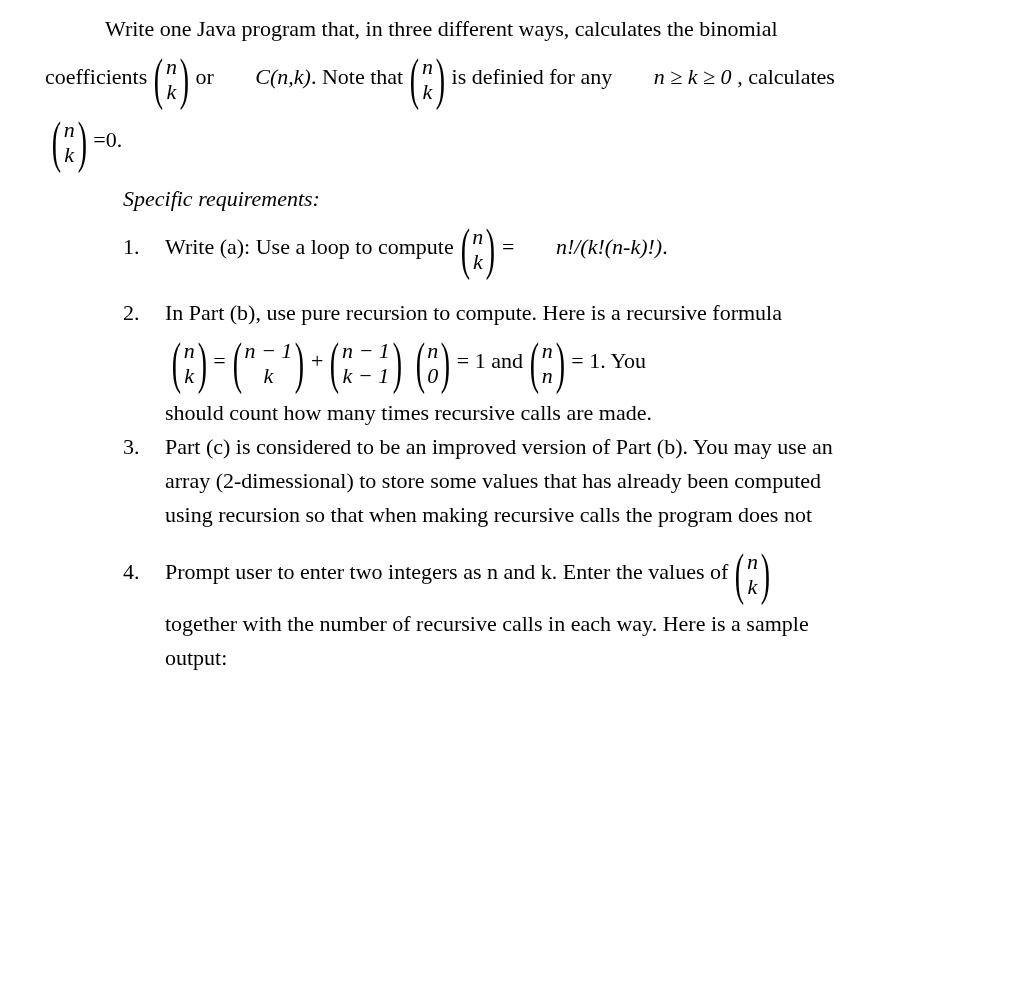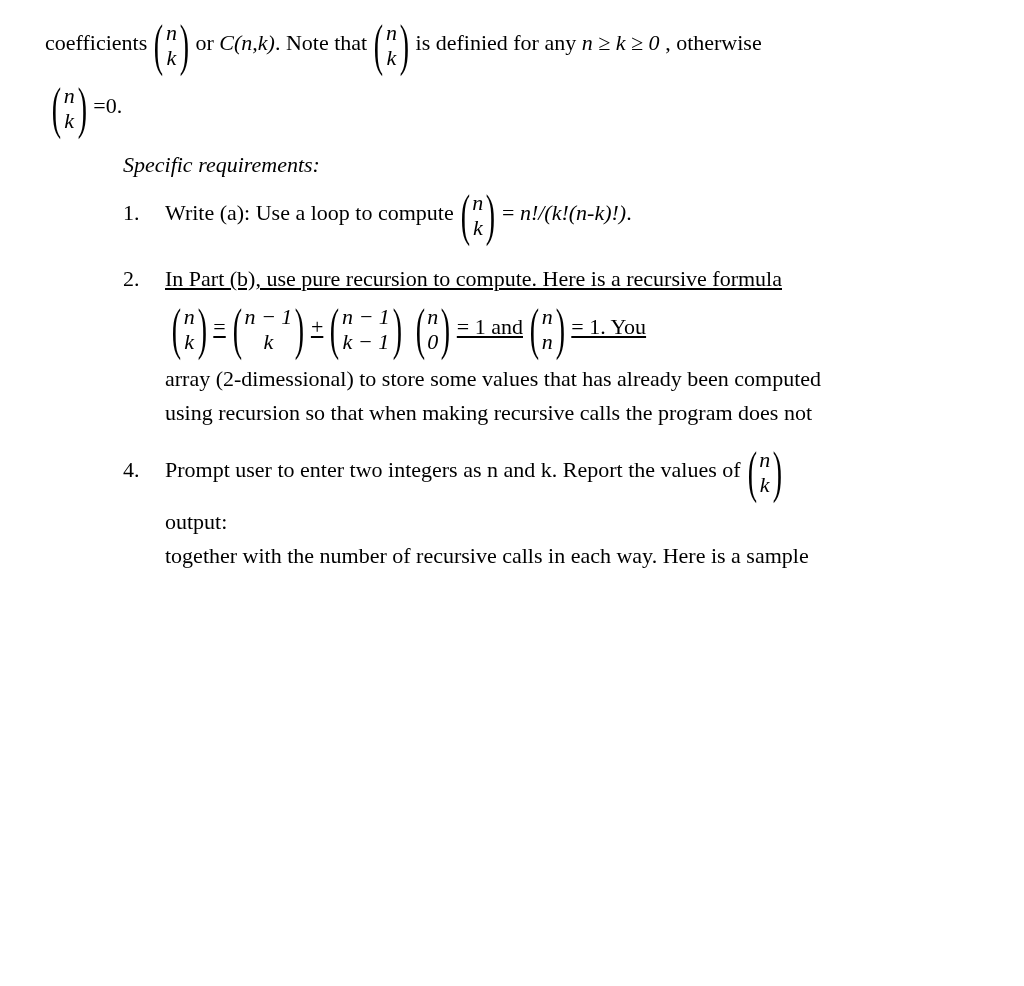--- a/index.html
+++ b/index.html
@@ -8,21 +8,21 @@
     width: 1024px;
     height: 986px;
     overflow: hidden;
     font-family: "Liberation Serif", serif;
     font-size: 22px;
     color: #000000;
   }
   .page { padding: 12px 28px 0 45px; }
   .line { line-height: 34px; }
   .indent1 { text-indent: 60px; }
-  .it { font-style: italic; }
+  .it { font-style: italic; margin-left: 36px; }
 
   
   .binom {
     display: inline-flex;
     align-items: center;
     vertical-align: middle;
     margin: 0 5px;
   }
   .bparen {
     display: inline-block;
@@ -46,53 +46,54 @@
 
   .req-heading { margin: 10px 0 2px 78px; line-height: 34px; font-style: italic; }
 
   .item { margin-left: 78px; }
   .num {
     display: inline-block;
     width: 42px;
   }
   .cont { margin-left: 42px; }
 
-  .item2 { margin-top: 17px; text-decoration: underline; }
+  .item2 { margin-top: 17px; }
   .item4 { margin-top: 12px; }
 
   .code-block {
     margin: 22px 0 0 120px;
     font-family: "DejaVu Sans Mono", monospace;
     font-size: 20px;
     line-height: 29px;
     letter-spacing: 1.5px;
     white-space: pre;
   }
 </style>
 </head>
 <body>
 
 <div class="page">
 
+  <div class="line indent1">Write one Java program that, in three different ways, calculates the binomial</div>
 
   <div class="line mathline"><span>coefficients</span><span class="binom">
         <span class="bparen">(</span>
         <span class="bstack">
           <span>n</span>
           <span>k</span>
         </span>
         <span class="bparen">)</span>
       </span><span>or</span> <span class="it">C(n,k)</span><span>.  Note that</span><span class="binom">
         <span class="bparen">(</span>
         <span class="bstack">
           <span>n</span>
           <span>k</span>
         </span>
         <span class="bparen">)</span>
-      </span><span>is definied for any</span> <span class="it">n ≥ k ≥ 0</span><span> , otherwise</span></div>
+      </span><span>is definied for any</span> <span class="it">n ≥ k ≥ 0</span><span> , calculates</span></div>
 
   <div class="line mathline"><span class="binom">
         <span class="bparen">(</span>
         <span class="bstack">
           <span>n</span>
           <span>k</span>
         </span>
         <span class="bparen">)</span>
       </span><span>=0.</span></div>
 
@@ -140,38 +141,40 @@
           </span>
           <span class="bparen">)</span>
         </span><span>= 1 and</span><span class="binom">
           <span class="bparen">(</span>
           <span class="bstack">
             <span>n</span>
             <span>n</span>
           </span>
           <span class="bparen">)</span>
         </span><span>= 1.  You</span></div>
+    <div class="line cont">should count how many times recursive calls are made.</div>
   </div>
 
   <div class="item item3">
+    <div class="line"><span class="num">3.</span><span>Part (c) is considered to be an improved version of Part (b).  You may use an</span></div>
     <div class="line cont">array (2-dimessional) to store some values that has already been computed</div>
     <div class="line cont">using recursion so that when making recursive calls the program does not</div>
   </div>
 
   <div class="item item4">
-    <div class="line mathline"><span class="num">4.</span><span>Prompt user to enter two integers as n and k.  Report the values of</span><span class="binom">
+    <div class="line mathline"><span class="num">4.</span><span>Prompt user to enter two integers as n and k.  Enter the values of</span><span class="binom">
           <span class="bparen">(</span>
           <span class="bstack">
             <span>n</span>
             <span>k</span>
           </span>
           <span class="bparen">)</span>
         </span></div>
+    <div class="line cont">together with the number of recursive calls in each way.  Here is a sample</div>
     <div class="line cont">output:</div>
-    <div class="line cont">together with the number of recursive calls in each way.  Here is a sample</div>
   </div>
 
   <div class="code-block">
     
     
     
   </div>
 
 </div>
 

